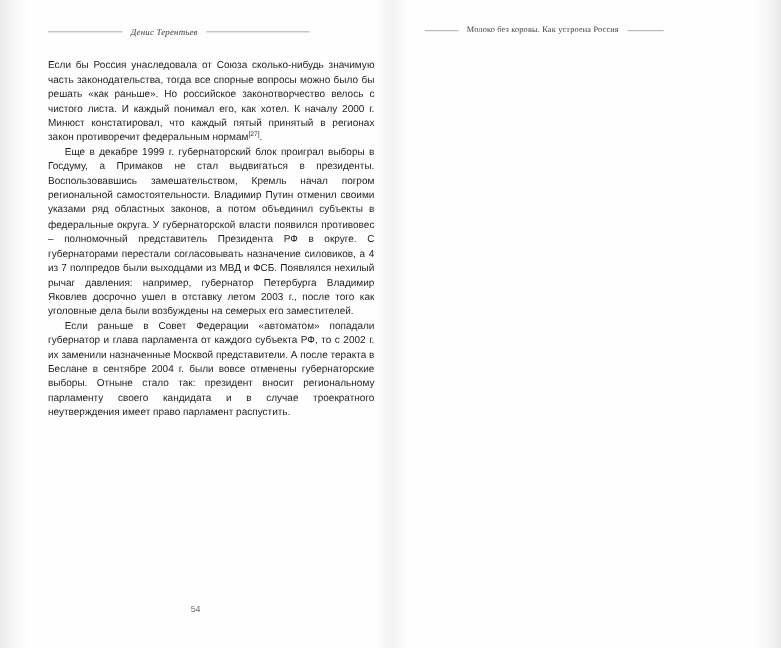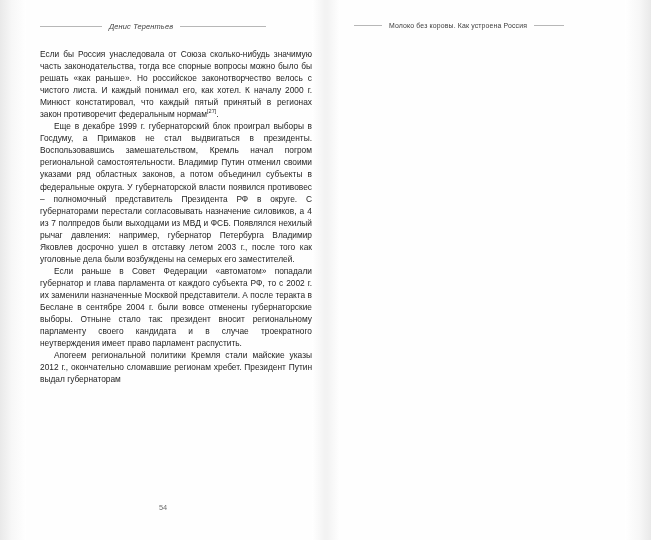--- a/index.html
+++ b/index.html
@@ -77,20 +77,21 @@
     background: #b7b7b7;
     flex: 0 0 auto;
   }
   .page-left .rule-a  { width: 62px; }
   .page-left .rule-b  { width: 86px; }
   .page-right .rule-a { width: 28px; }
   .page-right .rule-b { width: 30px; }
 
   .runhead-label {
     flex: 0 0 auto;
+    font-family: Liberation Serif, serif;
   }
   .page-left .runhead-label {
     font-style: italic;
     font-size: 7.4px;
     color: #3c3c3c;
   }
   .page-right .runhead-label {
     font-size: 6.9px;
     color: #3c3c3c;
   }
@@ -144,21 +145,20 @@
     <div class="runhead">
       <span class="rule rule-a"></span>
       <span class="runhead-label">Денис Терентьев</span>
       <span class="rule rule-b"></span>
     </div>
 
     <div class="body-col">
       <p class="noindent"><span>Если бы Россия унаследовала от Союза сколько-нибудь значимую часть законодательства, тогда все спорные вопросы можно было бы решать «как раньше». Но российское законотворчество велось с чистого листа. И каждый понимал его, как хотел. К началу 2000 г. Минюст констатировал, что каждый пятый принятый в регионах закон противоречит федеральным нормам</span><span class="fn">[27]</span>.</p>
       <p><span>Еще в декабре 1999 г. губернаторский блок проиграл выборы в Госдуму, а Примаков не  стал выдвигаться в президенты. Воспользовавшись замешательством, Кремль начал погром региональной самостоятельности. Владимир Путин отменил своими указами ряд областных законов, а потом объединил субъекты в федеральные округа. У губернаторской власти появился противовес – полномочный представитель Президента РФ в округе. С губернаторами перестали согласовывать назначение силовиков, а 4 из 7 полпредов были выходцами из МВД и ФСБ. Появлялся нехилый рычаг давления: например, губернатор Петербурга Владимир Яковлев досрочно ушел в отставку летом 2003 г., после того как уголовные дела были возбуждены на семерых его заместителей.</span></p>
       <p><span>Если раньше в Совет Федерации «автоматом» попадали губернатор и глава парламента от каждого субъекта РФ, то с 2002 г. их заменили назначенные Москвой представители. А после теракта в Беслане в сентябре 2004 г. были вовсе отменены губернаторские выборы. Отныне стало так: президент вносит региональному парламенту своего кандидата и в случае троекратного неутверждения имеет право парламент распустить.</span></p>
-      <p><span>Апогеем региональной политики Кремля стали майские указы 2012 г., окончательно сломавшие регионам хребет. Президент Путин выдал губернаторам</span></p>
     </div>
 
     <div class="folio">54</div>
   </div>
 
   <div class="page page-right">
 
     <div class="runhead">
       <span class="rule rule-a"></span>
       <span class="runhead-label">Молоко без коровы. Как устроена Россия</span>

